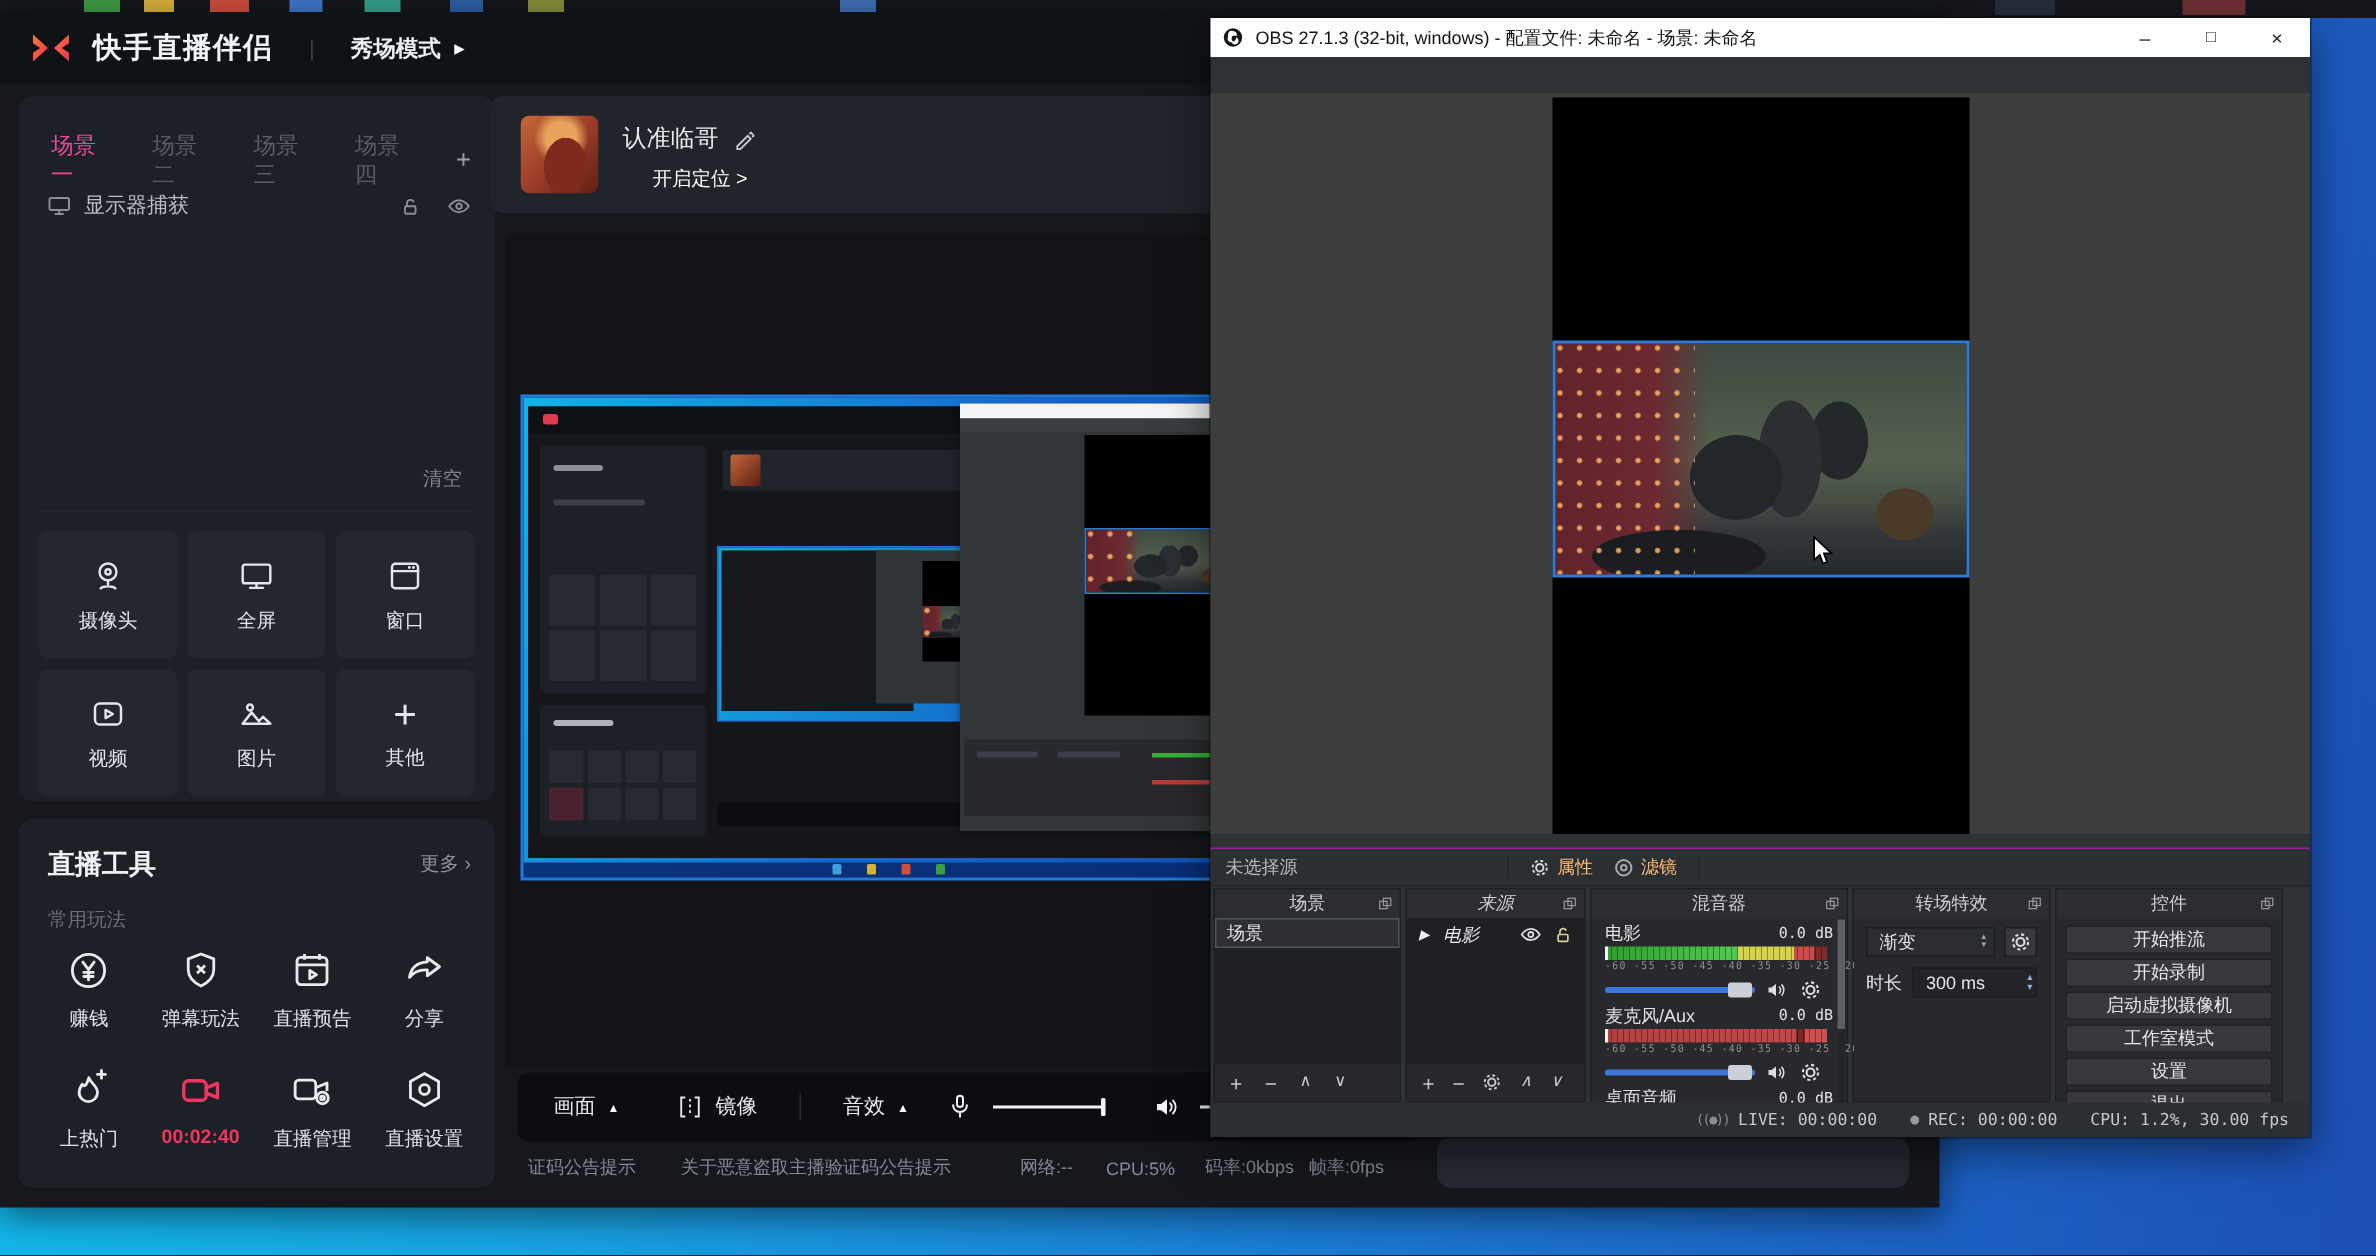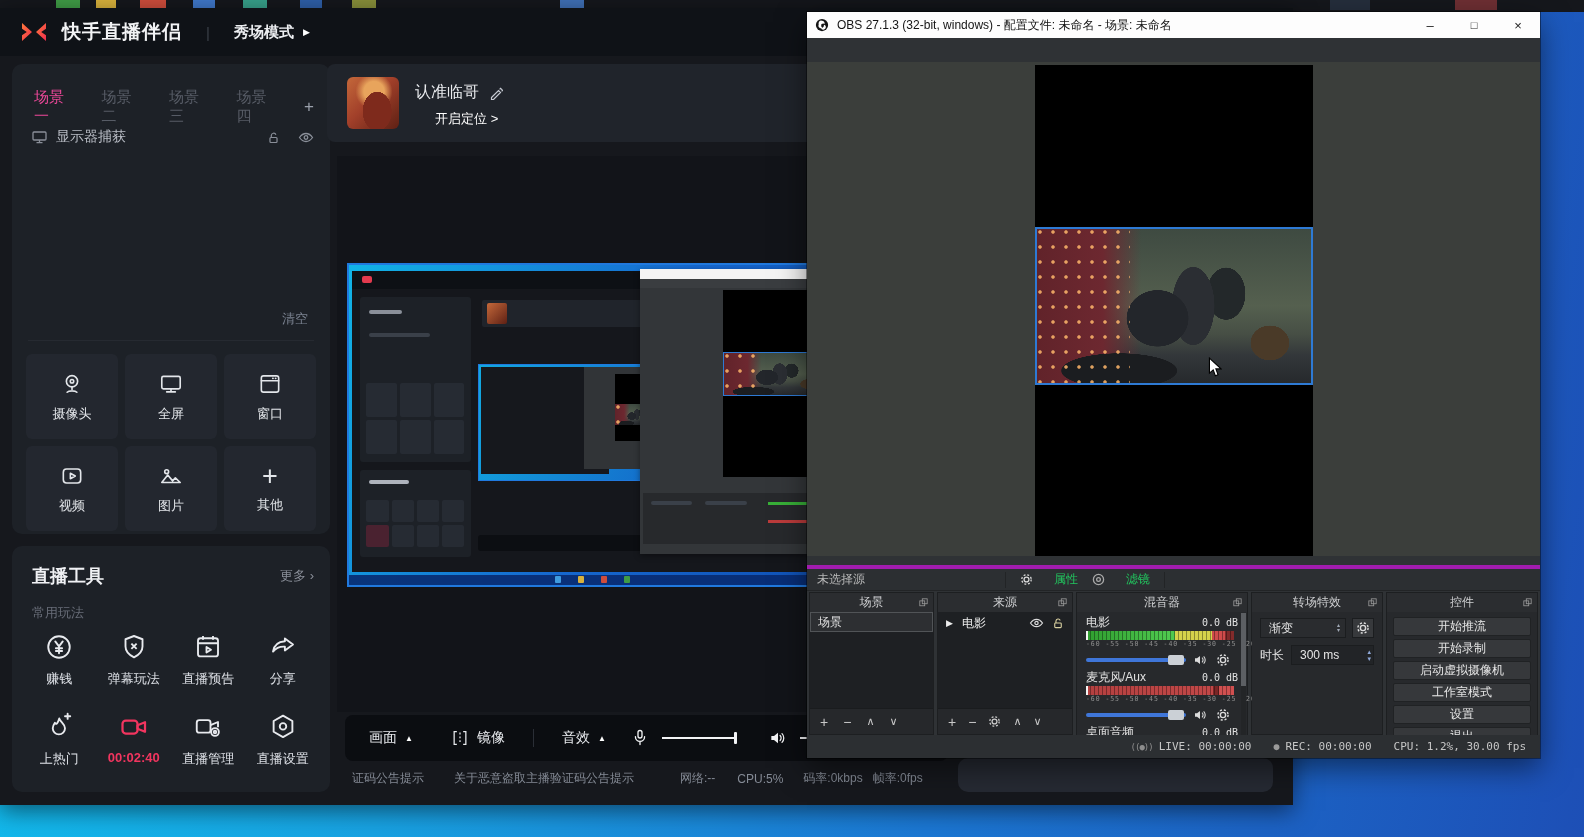--- a/index.html
+++ b/index.html
@@ -125,23 +125,23 @@
       radial-gradient(ellipse 10% 16% at 85% 74%, #4a3a28 0 70%, rgba(0,0,0,0) 71%),
       linear-gradient(to right, #61232a 0%, #6d2830 24%, rgba(109,40,48,0) 38%),
       linear-gradient(to bottom, #3e4a41 0%, #55604f 50%, #474f45 68%, #33373a 82%, #26292c 100%);
       position:relative;overflow:hidden;}
   .movie-art::before{content:"";position:absolute;left:0;top:0;width:34%;height:100%;
       background-image:radial-gradient(circle at 3px 3px, #ffb76b 0 1.3px, rgba(255,120,60,0) 2.2px);
       background-size:13px 15px;opacity:.85;}
   .cursor{position:absolute;left:401px;top:295px;}
 
   .obs-srcbar{position:absolute;left:0;top:553px;width:733px;height:26px;background:#2c2f32;
-      border-top:4px solid #a21caf;border-bottom:1px solid #222426;display:flex;align-items:center;
+      border-top:1px solid #a21caf;border-bottom:1px solid #222426;display:flex;align-items:center;
       color:#bfbfbf;box-sizing:border-box;}
-  .srcbar-btn{display:flex;align-items:center;gap:21px;color:#22c55e;margin-left:14px;}
+  .srcbar-btn{display:flex;align-items:center;gap:5px;color:#fdba74;margin-left:14px;}
   .srcbar-div{width:1px;height:16px;background:#222426;margin-left:14px;}
 
   .obs-docks{position:absolute;left:2px;top:580px;width:729px;height:143px;display:flex;gap:3px;}
   .dock{box-sizing:border-box;background:#26282b;border:1px solid #1d1f21;display:flex;flex-direction:column;}
   .dock-h{height:19px;background:#2b2d30;display:flex;align-items:center;justify-content:center;
       position:relative;color:#cfd0d2;flex:none;}
   .float-ic{position:absolute;right:5px;top:5px;}
   .dock-body{flex:1;position:relative;background:#27292c;}
   .dock-list{position:absolute;left:0;right:0;top:0;bottom:25px;background:#1e2023;}
   .scene-item{height:20px;box-sizing:border-box;background:#2d2f32;border:1px solid #515457;
@@ -556,21 +556,21 @@
           </div>
           <div class="dock-tools">
             <span class="g">+</span>
             <span class="g">−</span>
             <span class="g" style="font-size:11px;">∧</span>
             <span class="g" style="font-size:11px;">∨</span>
           </div>
         </div>
       </div>
 
-      <div class="dock" style="width:136px;">
+      <div class="dock" style="width:120px;font-style:italic;">
         <div class="dock-h">
           <span>来源</span>
           <svg class="float-ic" width="9" height="9" viewBox="0 0 11 11" fill="none" stroke="#9a9a9a">
             <rect x="1" y="3.5" width="6" height="6"></rect>
               <rect x="4" y="1" width="6" height="6"></rect>
           </svg>
         </div>
         <div class="dock-body">
           <div class="dock-list">
             <div class="source-item">

